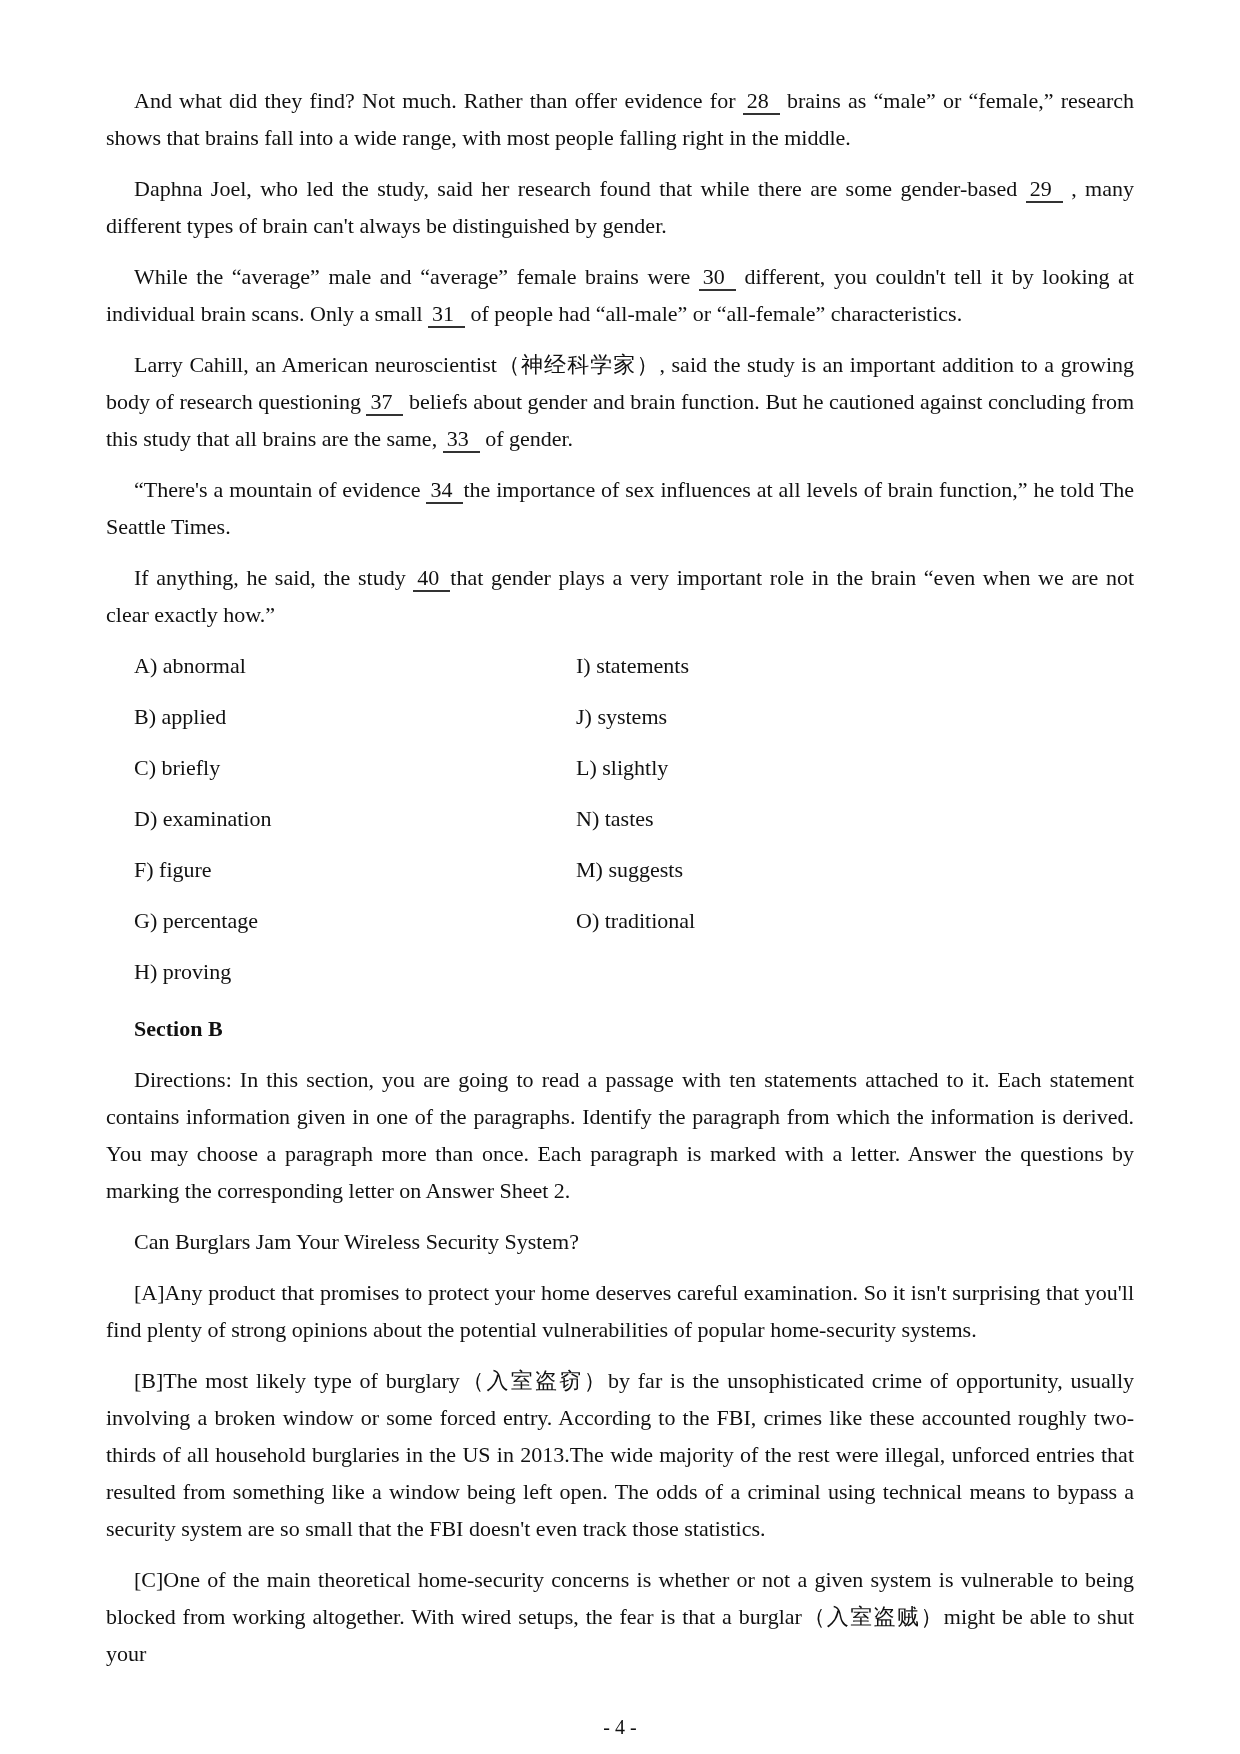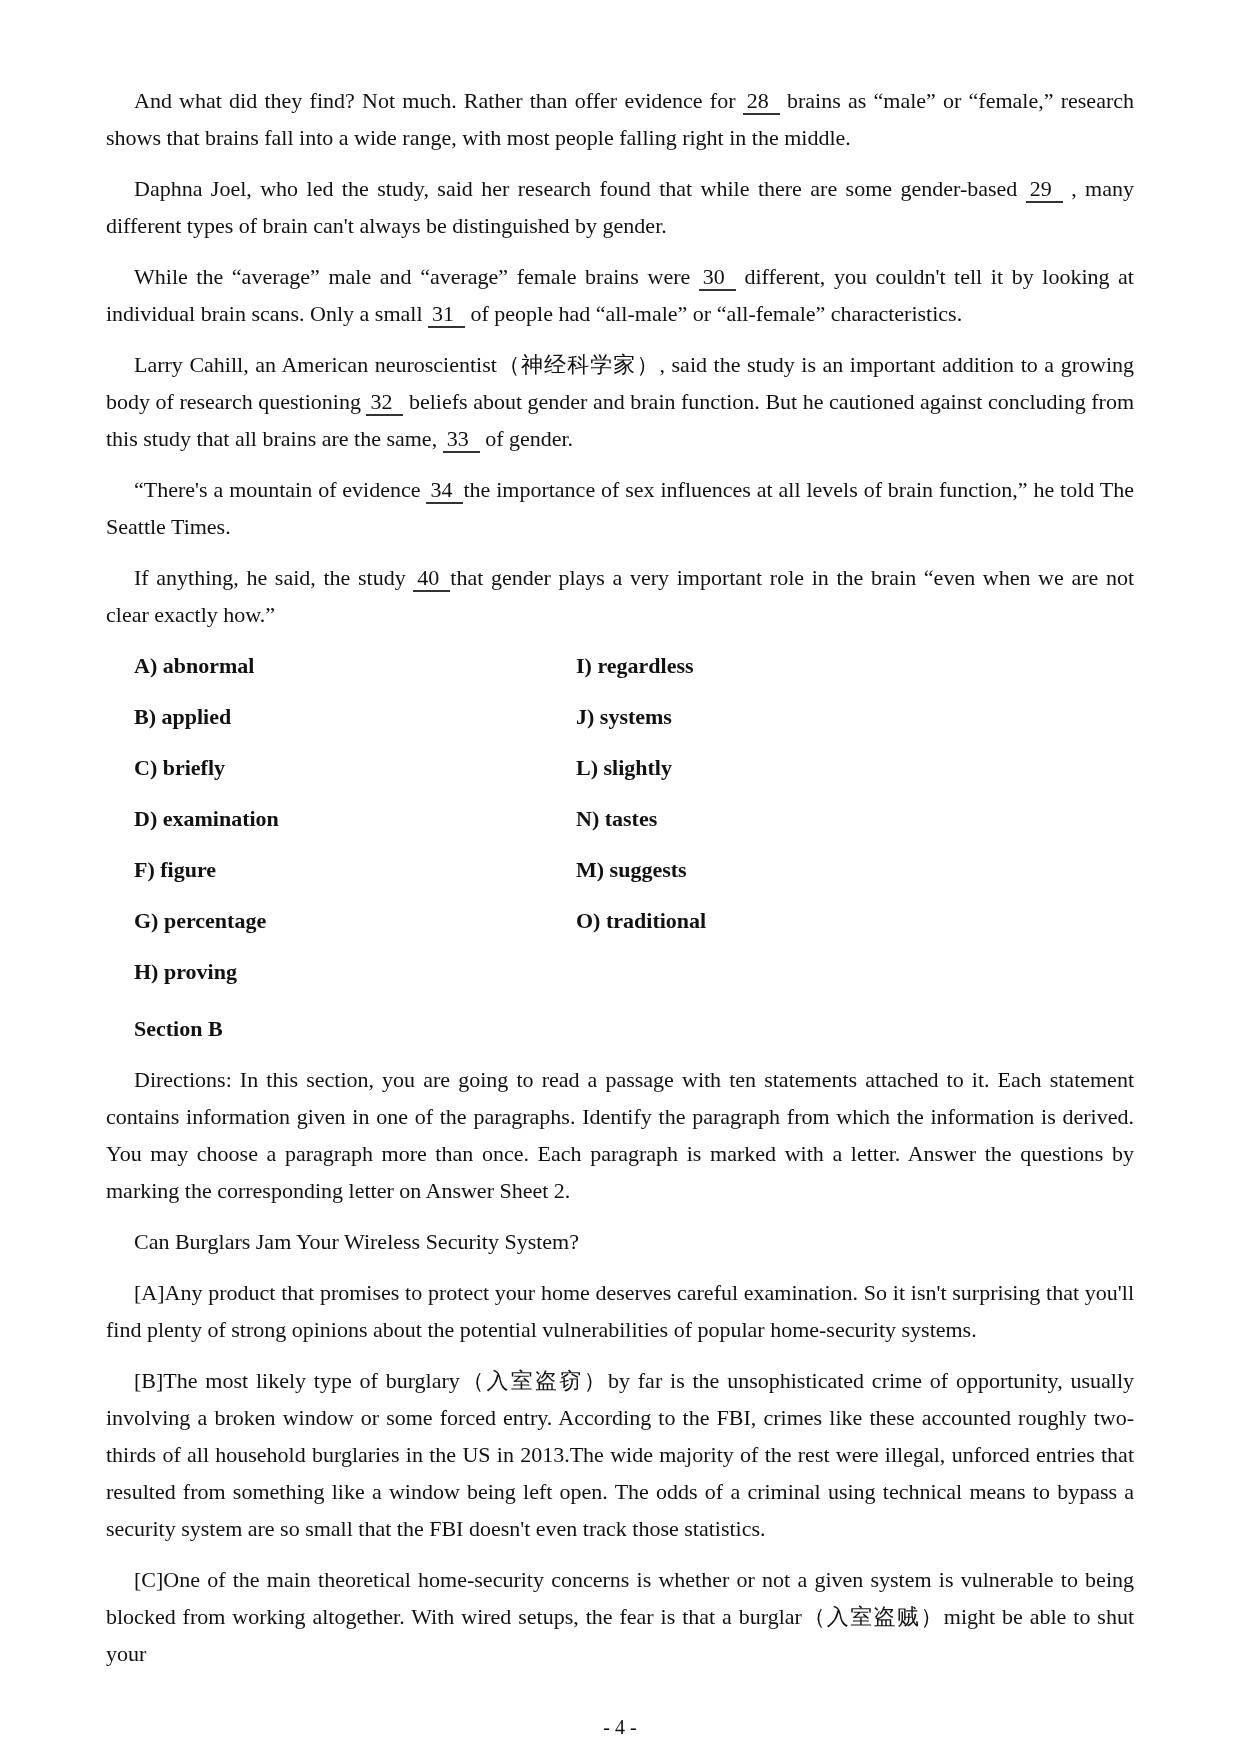--- a/index.html
+++ b/index.html
@@ -27,21 +27,21 @@
     padding: 0 11px 0 4px;
     white-space: nowrap;
   }
   .wordbank {
     display: flex;
     margin-top: 10px;
     padding-left: 28px;
   }
   .wb-col-left { width: 442px; flex: 0 0 442px; }
   .wb-col-right { flex: 1 1 auto; }
-  .wb-item { margin-bottom: 14px; white-space: nowrap; font-weight: bold; }
+  .wb-item { margin-bottom: 14px; white-space: nowrap; }
   .section-heading {
     font-weight: bold;
     margin: 6px 0 14px 0;
     text-indent: 28px;
   }
   .passage-title {
     margin: 0 0 14px 0;
     text-indent: 28px;
   }
   .footer {
@@ -57,37 +57,37 @@
 </style>
 </head>
 <body>
 
 <div class="page">
 
   <div>
       <p class="para">And what did they find? Not much. Rather than offer evidence for <span class="blank">28</span> brains as “male” or “female,” research shows that brains fall into a wide range, with most people falling right in the middle.</p>
       <p class="para">Daphna Joel, who led the study, said her research found that while there are some gender-based <span class="blank">29</span> , many different types of brain can't always be distinguished by gender.</p>
       <p class="para">While the “average” male and “average” female brains were <span class="blank">30</span> different, you couldn't tell it by looking at individual brain scans. Only a small <span class="blank">31</span> of people had “all-male” or “all-female” characteristics.</p>
-      <p class="para">Larry Cahill, an American neuroscientist（神经科学家）, said the study is an important addition to a growing body of research questioning <span class="blank">32</span> beliefs about gender and brain function. But he cautioned against concluding from this study that all brains are the same, <span class="blank">33</span> of gender.</p>
+      <p class="para">Larry Cahill, an American neuroscientist（神经科学家）, said the study is an important addition to a growing body of research questioning <span class="blank">37</span> beliefs about gender and brain function. But he cautioned against concluding from this study that all brains are the same, <span class="blank">33</span> of gender.</p>
       <p class="para">“There's a mountain of evidence <span class="blank">34</span>the importance of sex influences at all levels of brain function,” he told The Seattle Times.</p>
       <p class="para">If anything, he said, the study <span class="blank">40</span>that gender plays a very important role in the brain “even when we are not clear exactly how.”</p>
     </div>
 
   <div class="wordbank">
     <div class="wb-col-left">
         <div class="wb-item">A) abnormal</div>
         <div class="wb-item">B) applied</div>
         <div class="wb-item">C) briefly</div>
         <div class="wb-item">D) examination</div>
         <div class="wb-item">F) figure</div>
         <div class="wb-item">G) percentage</div>
         <div class="wb-item">H) proving</div>
       </div>
     <div class="wb-col-right">
-        <div class="wb-item">I) regardless</div>
+        <div class="wb-item">I) statements</div>
         <div class="wb-item">J) systems</div>
         <div class="wb-item">L) slightly</div>
         <div class="wb-item">N) tastes</div>
         <div class="wb-item">M) suggests</div>
         <div class="wb-item">O) traditional</div>
       </div>
   </div>
 
   <div class="section-heading">Section B</div>
 

